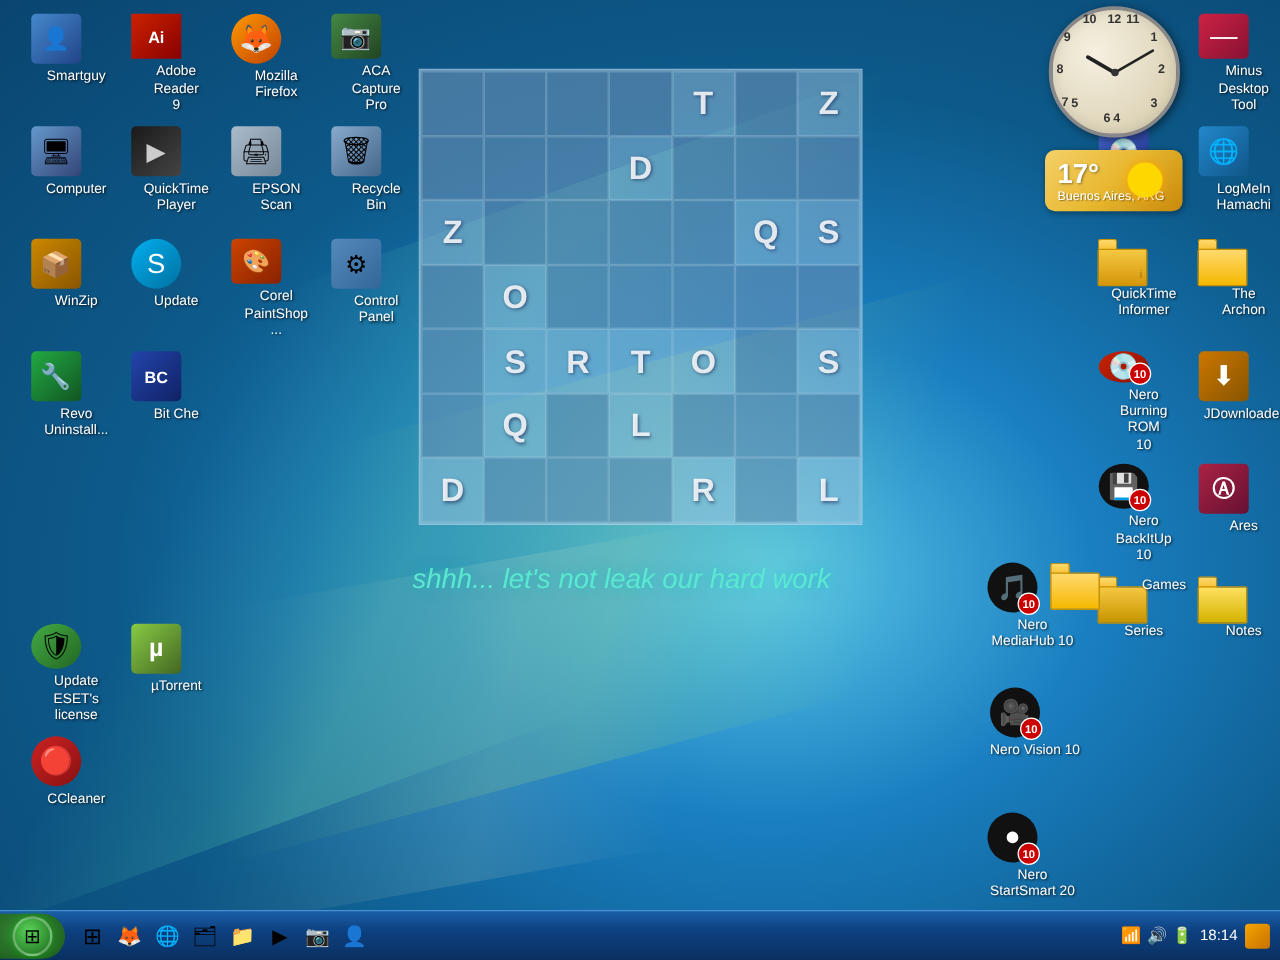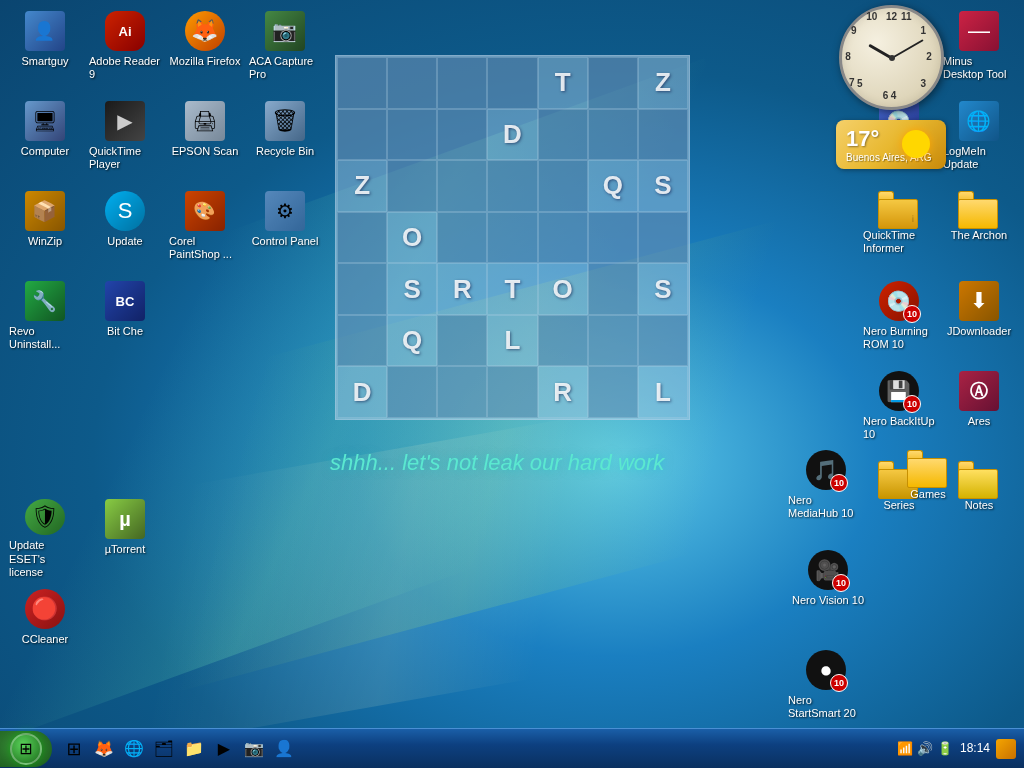--- a/index.html
+++ b/index.html
@@ -81,25 +81,26 @@
       justify-content: center;
       font-size: 22px;
       margin-bottom: 4px;
       position: relative;
       overflow: visible;
     }
 
     .icon-label {
       font-size: 11px;
       color: #fff;
-      text-align: left;
+      text-align: center;
       line-height: 1.2;
       text-shadow: 1px 1px 2px rgba(0,0,0,0.8);
       max-width: 76px;
       word-wrap: break-word;
+      margin-left: 32px;
     }
 
     
     .icon-grid-right {
       position: absolute;
       top: 0; right: 0;
       display: grid;
       grid-template-columns: repeat(3, 80px);
       grid-auto-rows: 90px;
       padding: 5px;
@@ -392,21 +393,21 @@
 
 <div class="desktop">
 
   <div class="icon-grid">
 
     <div class="desktop-icon">
       <div class="icon-img ico-smartguy">👤</div>
       <span class="icon-label">Smartguy</span>
     </div>
     <div class="desktop-icon">
-      <div class="icon-img" style="background:linear-gradient(135deg,#cc2200,#880000);color:#fff;font-weight:bold;font-size:13px;border-radius:12px;">Ai</div>
+      <div class="icon-img" style="background:linear-gradient(135deg,#cc2200,#880000);color:#fff;font-weight:bold;font-size:13px;border-radius:0;">Ai</div>
       <span class="icon-label">Adobe Reader 9</span>
     </div>
     <div class="desktop-icon">
       <div class="icon-img" style="background:linear-gradient(135deg,#ff9a00,#c04000);border-radius:50%;font-size:22px;">🦊</div>
       <span class="icon-label">Mozilla Firefox</span>
     </div>
     <div class="desktop-icon">
       <div class="icon-img" style="background:linear-gradient(135deg,#448844,#224422);border-radius:4px;font-size:20px;">📷</div>
       <span class="icon-label">ACA Capture Pro</span>
     </div>
@@ -552,21 +553,21 @@
       <span class="icon-label">Minus Desktop Tool</span>
     </div>
 
     <div style="width:80px;"></div>
     <div class="desktop-icon">
       <div class="icon-img" style="background:linear-gradient(135deg,#4466cc,#223388);border-radius:4px;font-size:20px;color:#fff;">💿</div>
       <span class="icon-label">UltraISO</span>
     </div>
     <div class="desktop-icon">
       <div class="icon-img" style="background:linear-gradient(135deg,#2288cc,#115588);border-radius:4px;font-size:20px;">🌐</div>
-      <span class="icon-label">LogMeIn Update</span>
+      <span class="icon-label">LogMeIn Hamachi</span>
     </div>
 
     <div style="width:80px;height:90px;"></div>
     <div class="desktop-icon">
       <div class="folder-icon-wrapper">
         <div class="folder-tab"></div>
         <div class="folder-body" style="background:linear-gradient(to bottom,#f5c842,#d4960a);">
           <div style="position:absolute;bottom:3px;right:3px;font-size:9px;color:rgba(0,0,0,0.3);">ℹ</div>
         </div>
       </div>
@@ -623,21 +624,21 @@
     </div>
   </div>
 
   <div style="position:absolute;top:450px;right:160px;display:flex;flex-direction:column;align-items:center;">
     <div class="icon-img" style="background:#111;border-radius:50%;font-size:20px;color:#fff;position:relative;">
       🎵
       <div class="icon-nero-badge">10</div>
     </div>
     <span class="icon-label">Nero MediaHub 10</span>
   </div>
-  <div style="position:absolute;top:450px;right:75px;display:flex;flex-direction:column;align-items:center;">
+  <div style="position:absolute;top:450px;right:75px;display:flex;flex-direction:row;align-items:center;">
     <div class="folder-icon-wrapper">
       <div class="folder-tab"></div>
       <div class="folder-body"></div>
     </div>
     <span class="icon-label">Games</span>
   </div>
 
   <div style="position:absolute;top:550px;right:160px;display:flex;flex-direction:column;align-items:center;">
     <div class="icon-img" style="background:#111;border-radius:50%;font-size:20px;color:#fff;position:relative;">
       🎥

